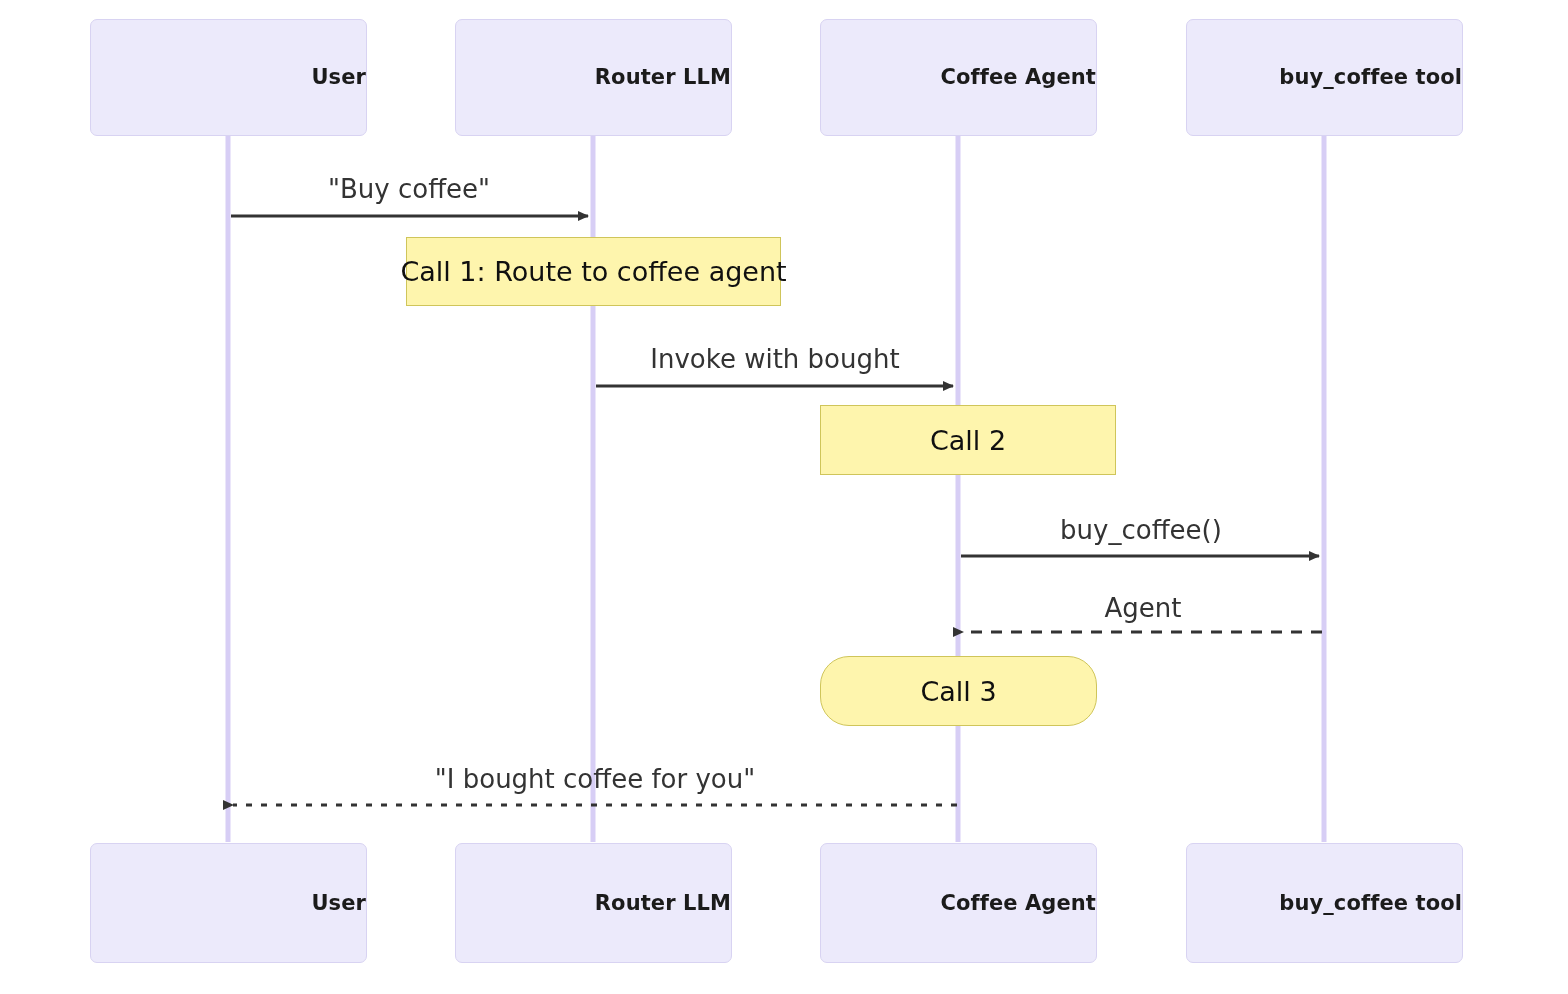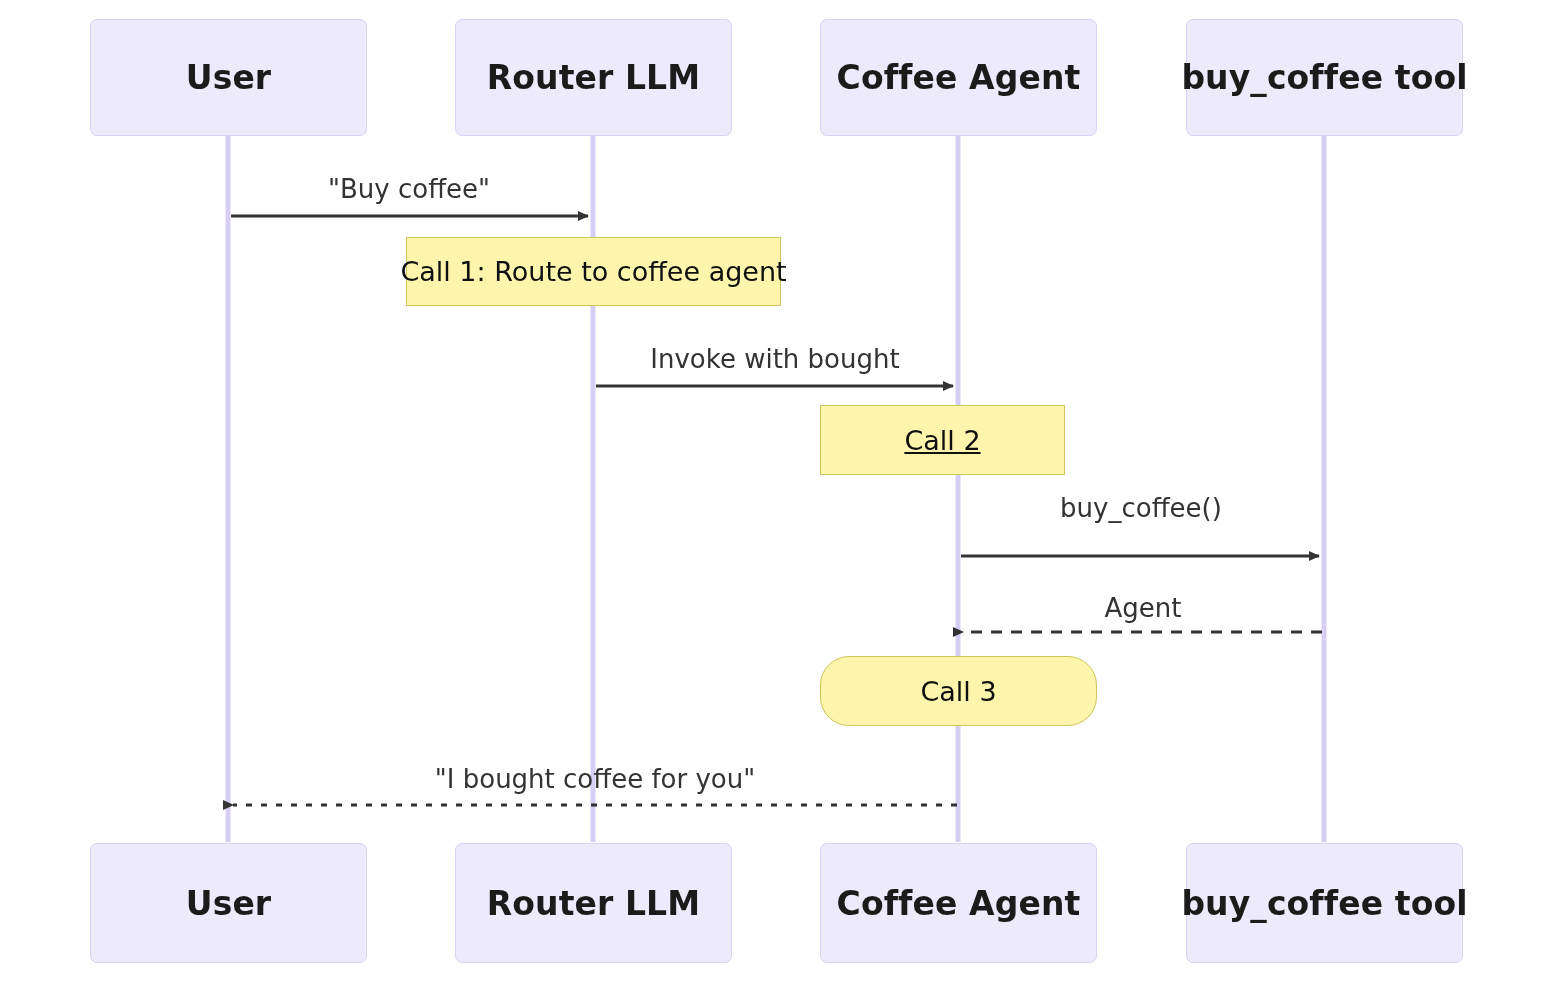--- a/index.html
+++ b/index.html
@@ -28,23 +28,23 @@
 
   
   .participant-box {
     position: absolute;
     box-sizing: border-box;
     background: #ECEAFB;
     border: 1.4px solid #D8D3F2;
     border-radius: 7px;
     display: flex;
     align-items: center;
-    justify-content: center;
+    justify-content: flex-end;
     color: #1b1b1b;
-    font-size: 33px;
+    font-size: 21px;
     font-weight: 600;
     letter-spacing: 0.1px;
     line-height: 1;
   }
   .participant-label {
     display: block;
     white-space: nowrap;
   }
 
   
@@ -131,30 +131,30 @@
   <div class="participant-box" style="left:820px; top:843px; width:277px; height:120px;">
     <span class="participant-label">Coffee Agent</span>
   </div>
   <div class="participant-box" style="left:1186px; top:843px; width:277px; height:120px;">
     <span class="participant-label">buy_coffee tool</span>
   </div>
 
   <div class="note-box" style="left:406px; top:237px; width:375px; height:69px;">
     <span class="note-label">Call 1: Route to coffee agent</span>
   </div>
-  <div class="note-box" style="left:820px; top:405px; width:245px; height:70px;text-decoration:underline;">
+  <div class="note-box" style="left:820px; top:405px; width:296px; height:70px;">
     <span class="note-label">Call 2</span>
   </div>
   <div class="note-box" style="left:820px; top:656px; width:277px; height:70px;border-radius:29px;">
     <span class="note-label">Call 3</span>
   </div>
 
   <div class="msg-label" style="left:409px; top:176px;">"Buy coffee"</div>
 
   <div class="msg-label" style="left:775px; top:346px;">Invoke with bought</div>
 
-  <div class="msg-label" style="left:1141px; top:495px;">buy_coffee()</div>
+  <div class="msg-label" style="left:1141px; top:517px;">buy_coffee()</div>
 
   <div class="msg-label" style="left:1143px; top:595px;">Agent</div>
 
   <div class="msg-label" style="left:595px; top:766px;">"I bought coffee for you"</div>
 
 </div>
 
 </body></html>

